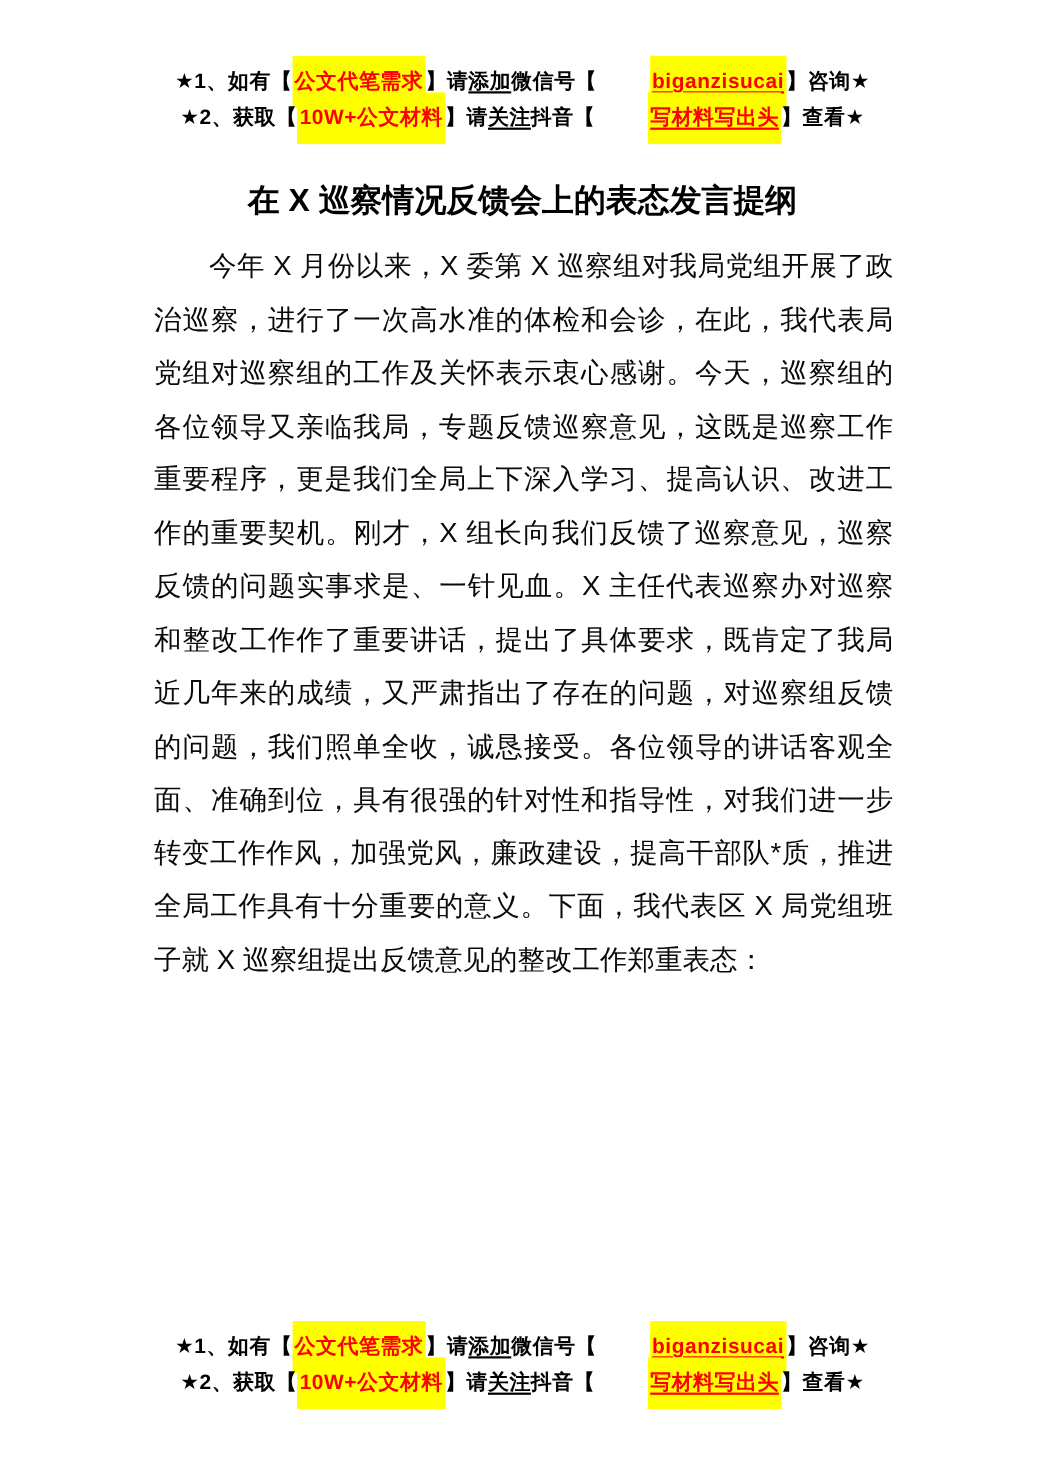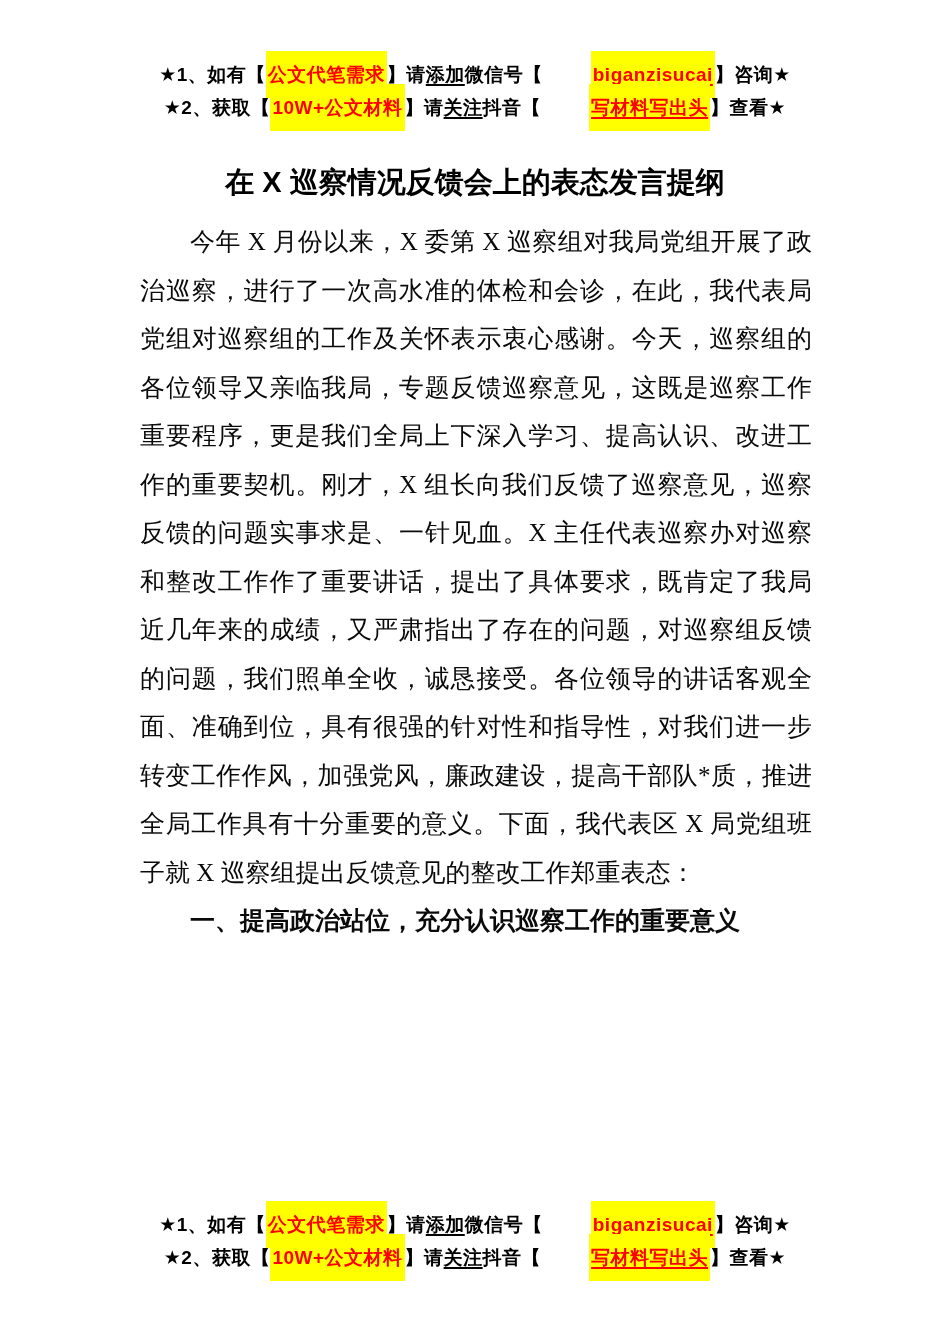--- a/index.html
+++ b/index.html
@@ -65,42 +65,41 @@
     position: absolute;
     top: 218px;
     left: 140px;
     width: 672px;
     font-size: 25px;
     line-height: 48.5px;
     text-align: justify;
     color: #0a0a0a;
   }
   .para { margin: 0; }
-  .para.indent { text-indent: 2em; font-family: Liberation Serif, serif; }
+  .para.indent { text-indent: 2em; }
   .para.heading-para { font-weight: 700; }
 </style>
 </head>
 <body>
 
 <div class="page">
 
   <div class="promo promo-header">
     <div>
       <span>★1、如有【</span><span class="hl">公文代笔需求</span><span>】请</span><span class="black-underline">添加</span><span>微信号【</span><span class="hl hl-underline">biganzisucai</span><span>】咨询★</span>
     </div>
     <div>
       <span>★2、获取【</span><span class="hl">10W+公文材料</span><span>】请</span><span class="black-underline">关注</span><span>抖音【</span><span class="hl hl-underline">写材料写出头</span><span>】查看★</span>
     </div>
   </div>
 
   <h1 class="doc-title">在 X 巡察情况反馈会上的表态发言提纲</h1>
 
   <div class="doc-body">
     <p class="para indent">今年 X 月份以来，X 委第 X 巡察组对我局党组开展了政治巡察，进行了一次高水准的体检和会诊，在此，我代表局党组对巡察组的工作及关怀表示衷心感谢。今天，巡察组的各位领导又亲临我局，专题反馈巡察意见，这既是巡察工作重要程序，更是我们全局上下深入学习、提高认识、改进工作的重要契机。刚才，X 组长向我们反馈了巡察意见，巡察反馈的问题实事求是、一针见血。X 主任代表巡察办对巡察和整改工作作了重要讲话，提出了具体要求，既肯定了我局近几年来的成绩，又严肃指出了存在的问题，对巡察组反馈的问题，我们照单全收，诚恳接受。各位领导的讲话客观全面、准确到位，具有很强的针对性和指导性，对我们进一步转变工作作风，加强党风，廉政建设，提高干部队*质，推进全局工作具有十分重要的意义。下面，我代表区 X 局党组班子就 X 巡察组提出反馈意见的整改工作郑重表态：</p>
-    <p class="para indent heading-para">一、提高政治站位，充分认识巡察工作的重要意义</p>
   </div>
 
   <div class="promo promo-footer">
     <div>
       <span>★1、如有【</span><span class="hl">公文代笔需求</span><span>】请</span><span class="black-underline">添加</span><span>微信号【</span><span class="hl hl-underline">biganzisucai</span><span>】咨询★</span>
     </div>
     <div>
       <span>★2、获取【</span><span class="hl">10W+公文材料</span><span>】请</span><span class="black-underline">关注</span><span>抖音【</span><span class="hl hl-underline">写材料写出头</span><span>】查看★</span>
     </div>
   </div>

